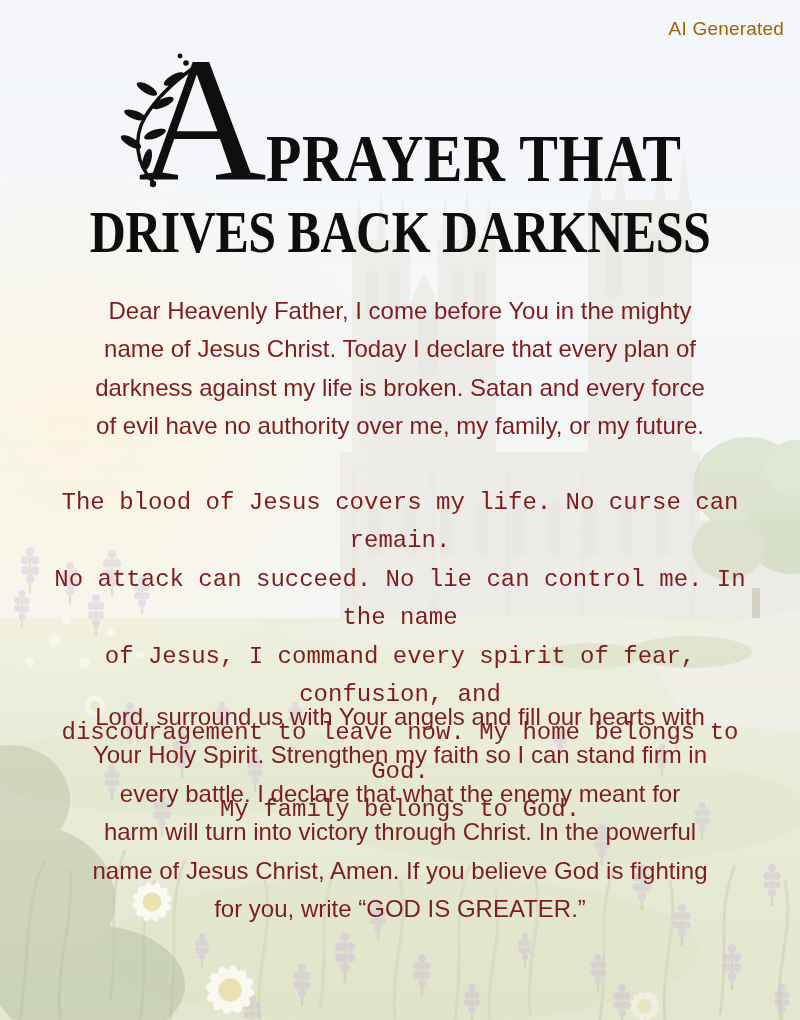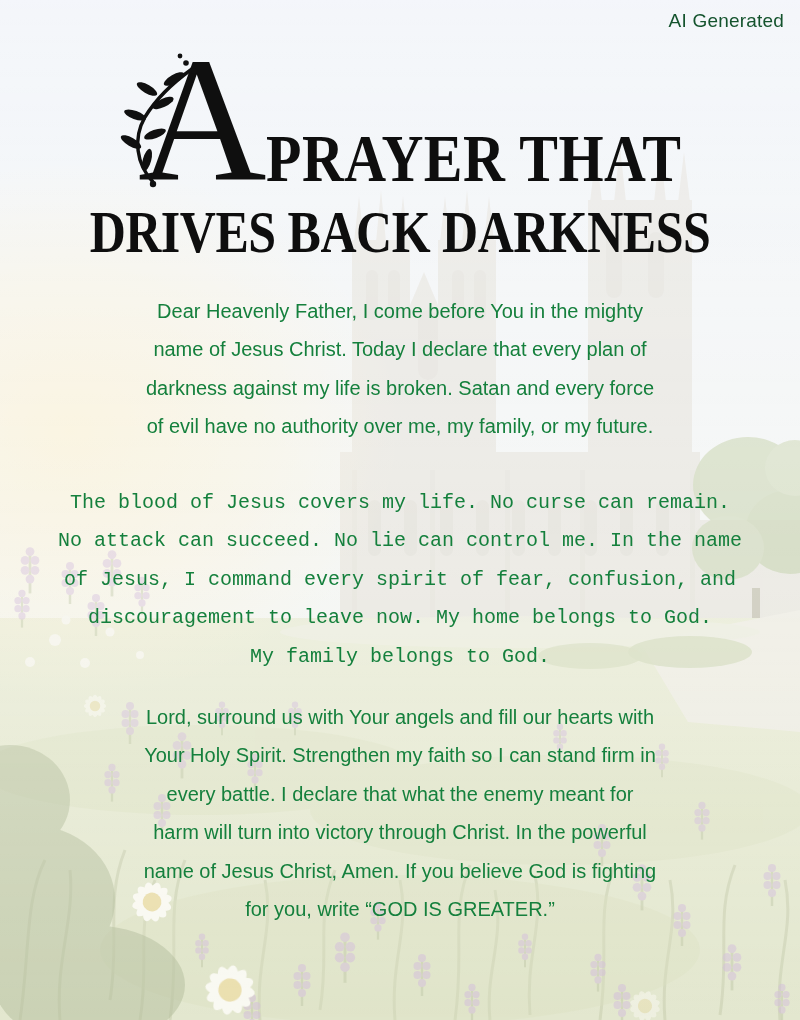--- a/index.html
+++ b/index.html
@@ -5,42 +5,42 @@
   html,body{margin:0;padding:0;}
   .poster{
     position:relative;
     width:800px;height:1020px;
     overflow:hidden;
     background:#edf0f2;
     font-family:"Liberation Sans",sans-serif;
   }
   .bg{position:absolute;inset:0;width:800px;height:1020px;display:block;}
   .ai-label{
-    position:absolute;top:10px;right:16px;
-    font-size:19px;color:#14532d;letter-spacing:.2px;
+    position:absolute;top:18px;right:16px;
+    font-size:19px;color:#a16207;letter-spacing:.2px;
   }
   .dropcap-svg{position:absolute;left:116px;top:42px;width:190px;height:155px;}
   .title-line1{
     position:absolute;left:266px;top:124px;
     font-family:"Liberation Serif",serif;font-weight:bold;
     font-size:58px;line-height:1;letter-spacing:.5px;color:#0e0e0e;
     transform:scaleY(1.18);transform-origin:top left;
     white-space:nowrap;
   }
   .title-line2{
     position:absolute;left:0;top:202px;width:800px;text-align:center;
     font-family:"Liberation Serif",serif;font-weight:bold;
     font-size:50px;line-height:1;letter-spacing:-0.5px;color:#0e0e0e;
     transform:scaleY(1.2);transform-origin:top center;
     white-space:nowrap;
   }
   .para{
     position:absolute;left:30px;width:740px;
     text-align:center;white-space:pre-line;
-    font-size:20px;line-height:38.4px;color:#15803d;
+    font-size:24px;line-height:38.4px;color:#7f1d1d;
   }
   .p1{top:292px;}
   .p2{top:484px;font-family:Liberation Mono, monospace;}
   .p3{top:698px;}
 </style>
 </head>
 <body>
 
 <div class="poster">
 

